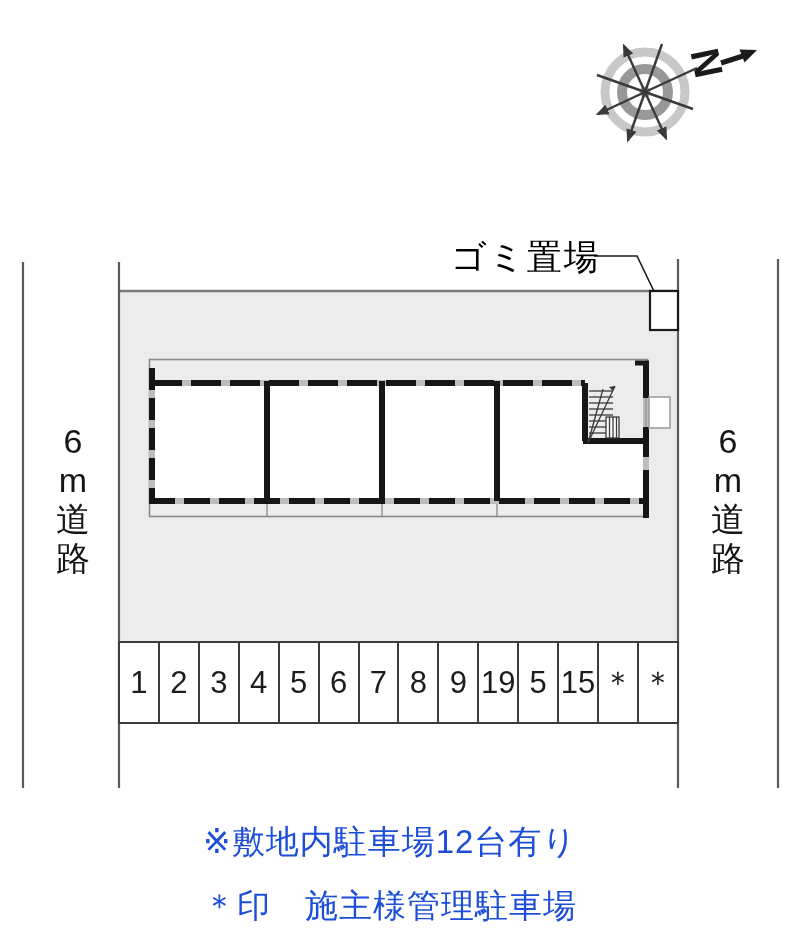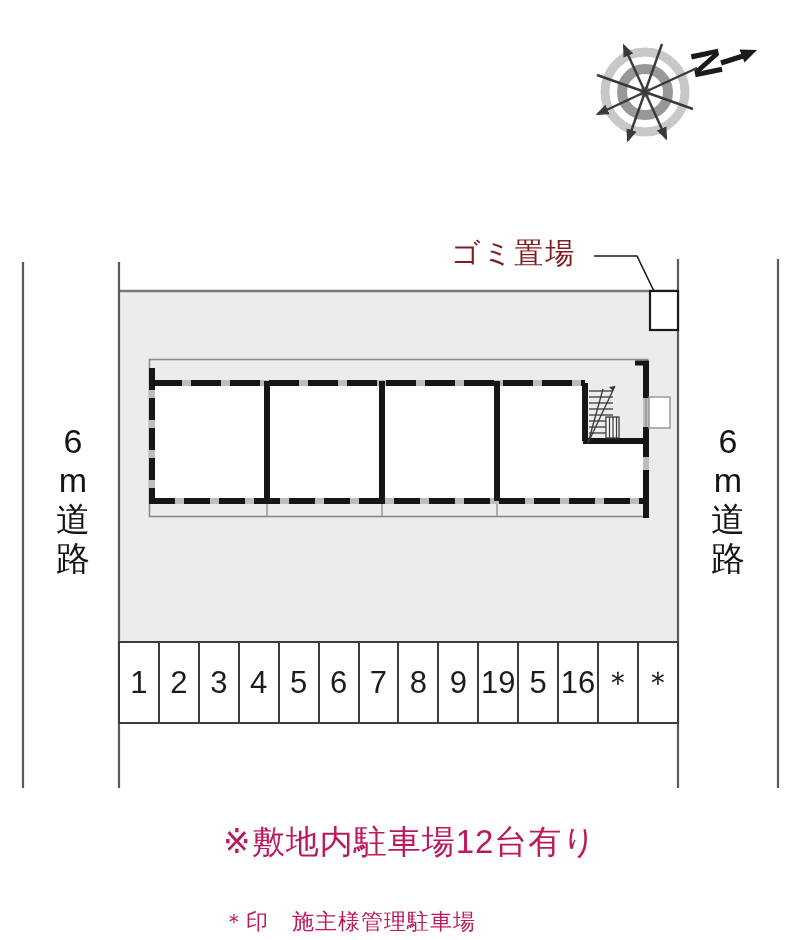--- a/index.html
+++ b/index.html
@@ -3,45 +3,45 @@
 <meta charset="utf-8">
 <style>
   html,body{margin:0;padding:0;background:#fff;}
   .canvas{
     position:relative;width:800px;height:940px;background:#ffffff;overflow:hidden;
     font-family:"Liberation Sans","DejaVu Sans",sans-serif;color:#111;
   }
   .plan-svg{position:absolute;left:0;top:0;}
   
   .gomi-label{
-    position:absolute;left:451px;top:234px;font-size:29px;letter-spacing:2px;
-    color:#7f1d1d;white-space:nowrap;
+    position:absolute;left:451px;top:234px;font-size:35px;letter-spacing:2px;
+    color:#000000;white-space:nowrap;
   }
   
   .road-label{position:absolute;top:422px;width:40px;text-align:center;}
   .road-label .rchar{
     display:block;font-size:34px;line-height:39px;height:39px;color:#151515;text-align:center;
   }
   .road-label.left{left:53px;}
   .road-label.right{left:708px;}
   
   .parking-row{
     position:absolute;left:118px;top:641px;width:561px;height:83px;
     display:flex;box-sizing:border-box;border:2px solid #3c3c3c;background:#fff;
   }
   .stall{
     flex:1 1 0;box-sizing:border-box;border-right:2px solid #3c3c3c;
     display:flex;align-items:center;justify-content:center;background:#fff;
   }
   .stall:last-child{border-right:none;}
   .stall span{font-size:31px;color:#1c1c1c;}
   
-  .note{position:absolute;left:203px;white-space:nowrap;color:#be185d;margin-left:20px;}
+  .note{position:absolute;left:203px;white-space:nowrap;color:#1d4ed8;}
   .note.l1{top:820px;font-size:33px;letter-spacing:1px;}
-  .note.l2{top:907px;font-size:22px;letter-spacing:1px;}
+  .note.l2{top:884px;font-size:33px;letter-spacing:1px;}
 </style>
 </head>
 <body>
 
 <div class="canvas">
 
   <svg class="plan-svg" width="800" height="940" viewBox="0 0 800 940">
     <defs>
       <marker id="ah" viewBox="0 0 10 10" refX="8" refY="5" markerWidth="5.5" markerHeight="5.5" orient="auto">
         <path d="M0,1 L10,5 L0,9 Z" fill="#3a3a3a"></path>
@@ -189,21 +189,21 @@
     <div class="stall">
         <span>9</span>
       </div>
     <div class="stall">
         <span>19</span>
       </div>
     <div class="stall">
         <span>5</span>
       </div>
     <div class="stall">
-        <span>16</span>
+        <span>15</span>
       </div>
     <div class="stall">
         <span>＊</span>
       </div>
     <div class="stall">
         <span>＊</span>
       </div>
   </div>
 
   <div class="note l1">※敷地内駐車場12台有り</div>

